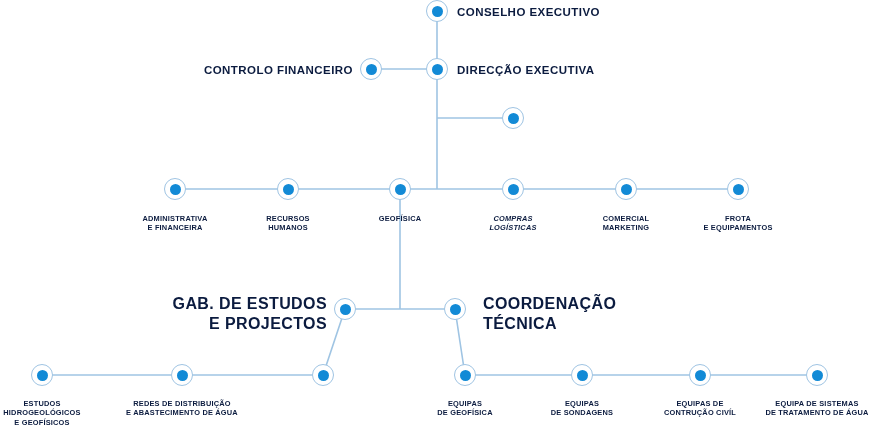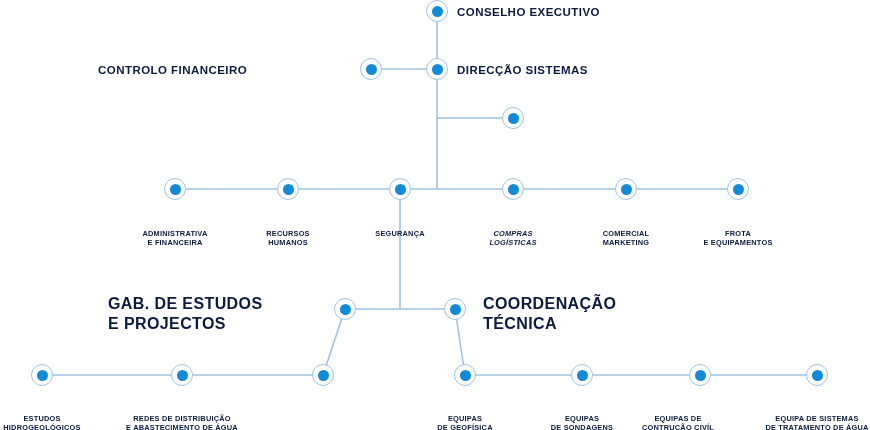--- a/index.html
+++ b/index.html
@@ -19,22 +19,22 @@
   .label{position:absolute;color:#0b1b3f;font-weight:bold;white-space:pre;line-height:1.25;}
 
   
   .lbl-lg{font-size:11.5px;letter-spacing:0.45px;}
   
   .lbl-md{font-size:16px;letter-spacing:0.4px;}
   
   .lbl-sm{font-size:7.4px;letter-spacing:0.2px;text-align:center;}
 
   .ta-left{text-align:left;}
-  .ta-right{}
-  .ta-center{text-align:center;margin-top:15px;}
+  .ta-right{text-align:right;}
+  .ta-center{text-align:center;}
 </style>
 </head>
 <body>
 
 <div id="org-chart">
 
   <svg class="wires" viewBox="0 0 870 430" xmlns="http://www.w3.org/2000/svg">
     <g stroke="#9fc4e3" stroke-width="1.6" fill="none" shape-rendering="geometricPrecision">
 
       <line x1="437" y1="11" x2="437" y2="189"></line>
@@ -60,21 +60,21 @@
   </svg>
 
   <div class="node" style="left:437px;top:11px;">
     <span class="dot"></span>
   </div>
   <div class="label lbl-lg ta-left" style="left:457px;top:5px;">CONSELHO EXECUTIVO</div>
 
   <div class="node" style="left:437px;top:69px;">
     <span class="dot"></span>
   </div>
-  <div class="label lbl-lg ta-left" style="left:457px;top:63px;">DIRECÇÃO SISTEMAS</div>
+  <div class="label lbl-lg ta-left" style="left:457px;top:63px;">DIRECÇÃO EXECUTIVA</div>
 
   <div class="node" style="left:371px;top:69px;">
     <span class="dot"></span>
   </div>
   <div class="label lbl-lg ta-right" style="left:98px;top:63px;width:255px;">CONTROLO FINANCEIRO</div>
 
   <div class="node" style="left:513px;top:118px;">
     <span class="dot"></span>
   </div>
 
@@ -86,21 +86,21 @@
 
   <div class="node" style="left:288px;top:189px;">
     <span class="dot"></span>
   </div>
   <div class="label lbl-sm ta-center" style="left:218px;top:214px;width:140px;">RECURSOS
 HUMANOS</div>
 
   <div class="node" style="left:400px;top:189px;">
     <span class="dot"></span>
   </div>
-  <div class="label lbl-sm ta-center" style="left:330px;top:214px;width:140px;">SEGURANÇA</div>
+  <div class="label lbl-sm ta-center" style="left:330px;top:214px;width:140px;">GEOFÍSICA</div>
 
   <div class="node" style="left:513px;top:189px;">
     <span class="dot"></span>
   </div>
   <div class="label lbl-sm ta-center" style="left:443px;top:214px;width:140px;font-style:italic;">COMPRAS
 LOGÍSTICAS</div>
 
   <div class="node" style="left:626px;top:189px;">
     <span class="dot"></span>
   </div>
@@ -150,21 +150,21 @@
 
   <div class="node" style="left:582px;top:375px;">
     <span class="dot"></span>
   </div>
   <div class="label lbl-sm ta-center" style="left:512px;top:399px;width:140px;">EQUIPAS
 DE SONDAGENS</div>
 
   <div class="node" style="left:700px;top:375px;">
     <span class="dot"></span>
   </div>
-  <div class="label lbl-sm ta-center" style="left:603px;top:399px;width:150px;">EQUIPAS DE
+  <div class="label lbl-sm ta-center" style="left:625px;top:399px;width:150px;">EQUIPAS DE
 CONTRUÇÃO CIVÍL</div>
 
   <div class="node" style="left:817px;top:375px;">
     <span class="dot"></span>
   </div>
   <div class="label lbl-sm ta-center" style="left:737px;top:399px;width:160px;">EQUIPA DE SISTEMAS
 DE TRATAMENTO DE ÁGUA</div>
 
 </div>
 

